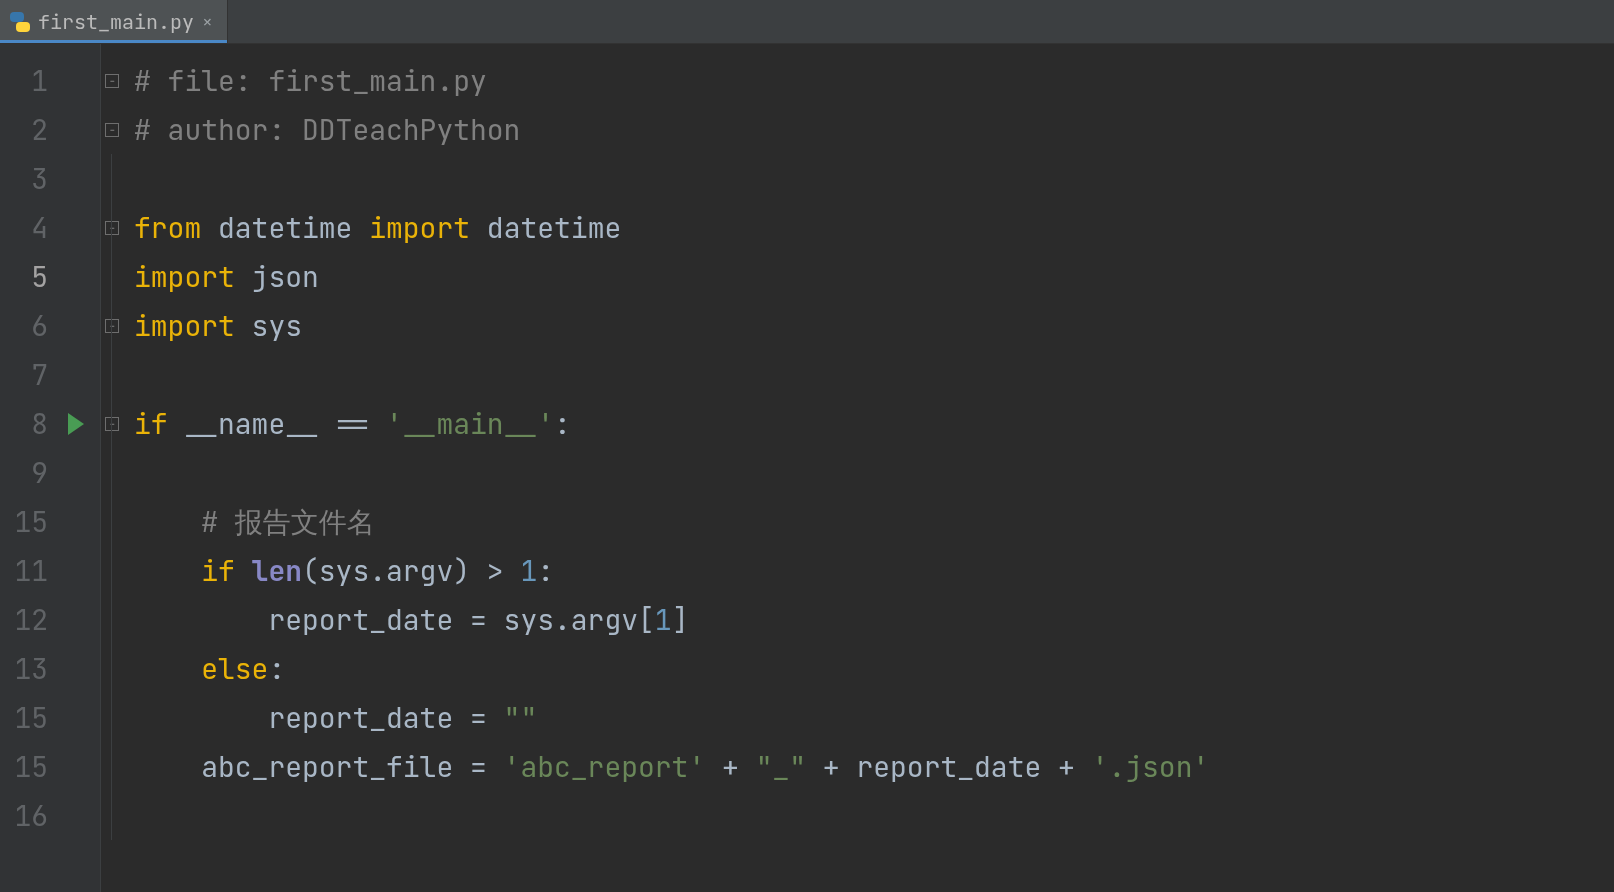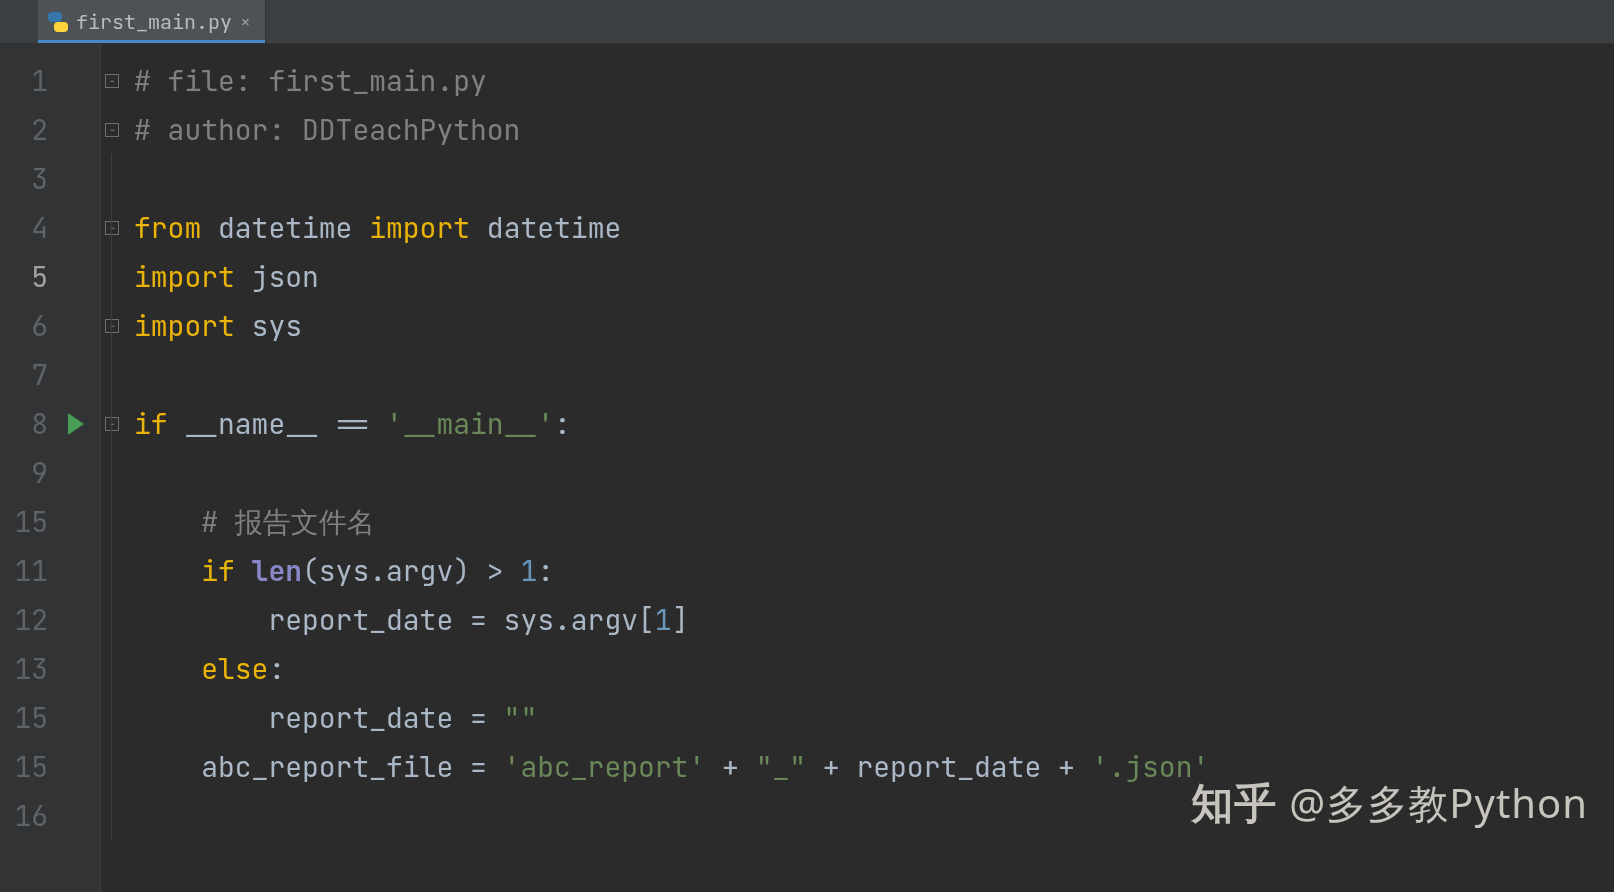--- a/index.html
+++ b/index.html
@@ -20,21 +20,20 @@
   align-items: stretch;
 }
 .tab {
   display: flex;
   align-items: center;
   gap: 8px;
   padding: 0 14px 0 10px;
   background: #4e5254;
   border-right: 1px solid #323232;
   position: relative;
-  margin-left: 38px;
 }
 .tab.active::after {
   content: "";
   position: absolute;
   left: 0; right: 0; bottom: 0;
   height: 3px;
   background: #4a88c7;
 }
 .tab .filename {
   color: #bbbbbb;
@@ -197,17 +196,13 @@
   <div class="fold-col" id="foldcol">
       <div class="fold" style="top: 30px;">−</div>
       <div class="fold" style="top: 79px;">−</div>
       <div class="fold" style="top: 177px;">−</div>
       <div class="fold" style="top: 275px;">−</div>
       <div class="fold" style="top: 373px;">−</div>
       <div class="vline" style="top: 110px; height: 686px;"></div>
     </div>
   <div class="code" id="codearea"><div class="line"><span></span><span class="c-comment"># file: first_main.py</span></div><div class="line"><span></span><span class="c-comment"># author: DDTeachPython</span></div><div class="line"><span></span></div><div class="line"><span></span><span class="c-keyword">from </span><span class="c-text">datetime </span><span class="c-keyword">import </span><span class="c-text">datetime</span></div><div class="hl-line" style="top: 196px;"></div><div class="line"><span></span><span class="c-keyword">import </span><span class="c-text">json</span></div><div class="line"><span></span><span class="c-keyword">import </span><span class="c-text">sys</span></div><div class="line"><span></span></div><div class="line"><span></span><span class="c-keyword">if </span><span class="c-text">__name__ == </span><span class="c-str">'__main__'</span><span class="c-text">:</span></div><div class="line"><span>&nbsp;&nbsp;&nbsp;&nbsp;</span></div><div class="line"><span>&nbsp;&nbsp;&nbsp;&nbsp;</span><span class="c-comment"># 报告文件名</span></div><div class="line"><span>&nbsp;&nbsp;&nbsp;&nbsp;</span><span class="c-keyword">if </span><span class="c-builtin">len</span><span class="c-text">(sys.argv) &gt; </span><span class="c-num">1</span><span class="c-text">:</span></div><div class="line"><span>&nbsp;&nbsp;&nbsp;&nbsp;&nbsp;&nbsp;&nbsp;&nbsp;</span><span class="c-text">report_date = sys.argv[</span><span class="c-num">1</span><span class="c-text">]</span></div><div class="line"><span>&nbsp;&nbsp;&nbsp;&nbsp;</span><span class="c-keyword">else</span><span class="c-text">:</span></div><div class="line"><span>&nbsp;&nbsp;&nbsp;&nbsp;&nbsp;&nbsp;&nbsp;&nbsp;</span><span class="c-text">report_date = </span><span class="c-str">""</span></div><div class="line"><span>&nbsp;&nbsp;&nbsp;&nbsp;</span><span class="c-text">abc_report_file = </span><span class="c-str">'abc_report'</span><span class="c-text"> + </span><span class="c-str">"_"</span><span class="c-text"> + report_date + </span><span class="c-str">'.json'</span></div><div class="line"><span>&nbsp;&nbsp;&nbsp;&nbsp;</span></div></div>
 
-  <div class="watermark">
-    <span class="zh-logo">知乎</span>
-    <span>@多多教Python</span>
-  </div>
 </div>
 
 </body></html>

